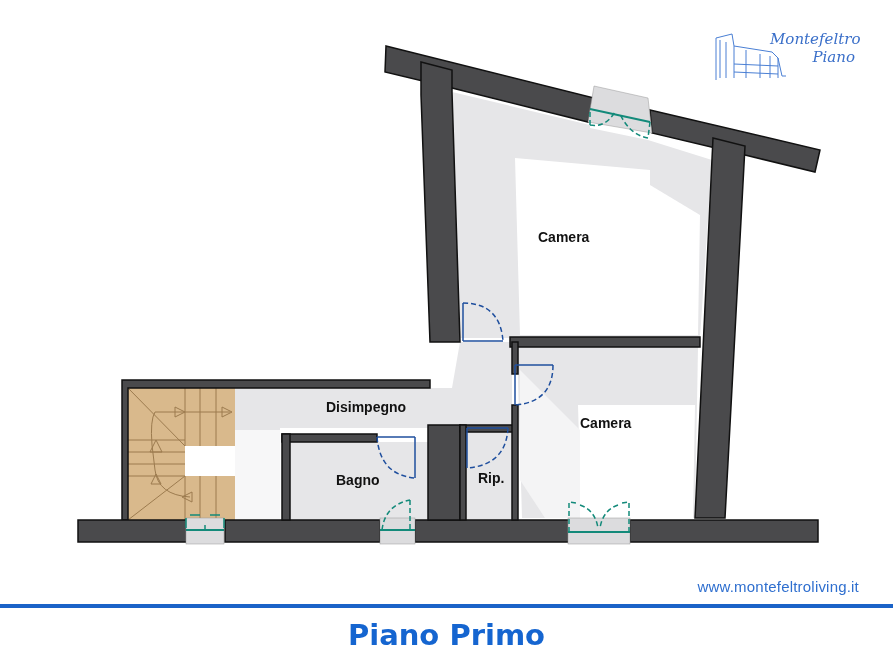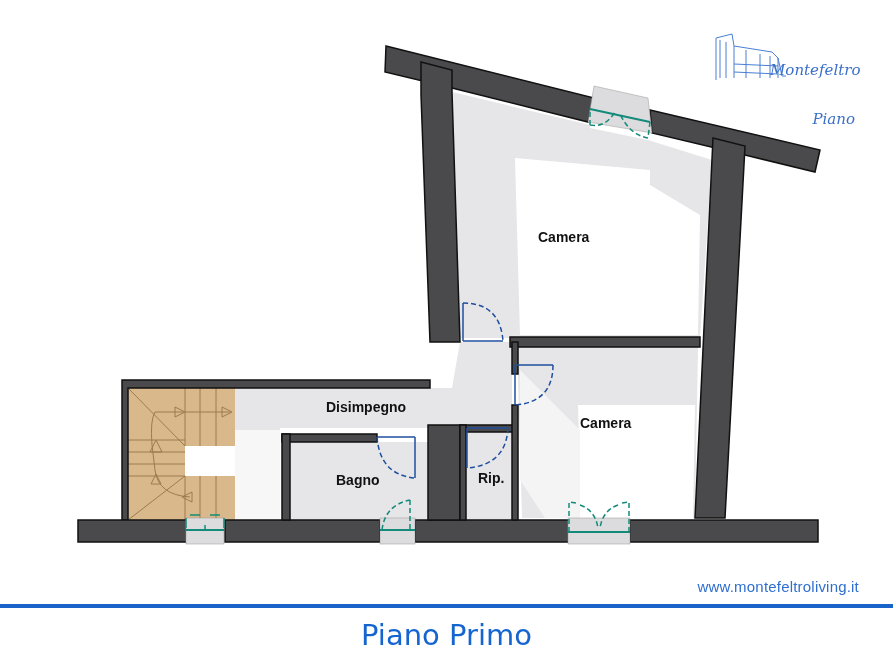--- a/index.html
+++ b/index.html
@@ -1,24 +1,24 @@
 <!DOCTYPE html>
 <html><head>
 <meta charset="utf-8">
 <style>
   html, body { margin: 0; padding: 0; background: #ffffff; }
   body { width: 893px; height: 670px; position: relative; overflow: hidden; font-family: "Liberation Sans", sans-serif; }
   #plan { position: absolute; left: 0; top: 0; width: 893px; height: 570px; }
   .room-label { font-family: "Liberation Sans", sans-serif; font-weight: bold; font-size: 14px; fill: #111; }
   .logo { position: absolute; left: 712px; top: 28px; width: 150px; height: 56px; }
   .logo-text { position: absolute; left: 770px; top: 30px; color: #3a6fc9; font-family: "DejaVu Serif", serif; font-style: italic; font-size: 15px; line-height: 18px; text-align: right; width: 85px; }
-  .logo-text span { display: block; margin-top: 31px; }
+  .logo-text span { display: block; }
   .url { position: absolute; right: 34px; top: 578px; color: #2f6fcf; font-size: 15px; font-family: "Liberation Sans", sans-serif; letter-spacing: 0.2px; margin-left: 48px; }
   .divider { position: absolute; left: 0; top: 604px; width: 893px; height: 4px; background: #1a63c8; }
-  .title { position: absolute; left: 0; top: 612px; width: 893px; text-align: center; color: #1565d0; font-family: "DejaVu Sans", sans-serif; font-weight: normal; font-size: 29px; line-height: 46px; }
+  .title { position: absolute; left: 0; top: 612px; width: 893px; text-align: center; color: #1565d0; font-family: "DejaVu Sans", sans-serif; font-weight: bold; font-size: 29px; line-height: 46px; }
 </style>
 </head>
 <body>
 
 <svg id="plan" viewBox="0 0 893 570" xmlns="http://www.w3.org/2000/svg">
 
   <g>
 
     <polygon points="452,92 590,125 590,128 648,140 712,160 700,338 460,338" fill="#e6e6e8"></polygon>
     <polygon points="515,158 650,170 650,185 700,215 698,335 520,335" fill="#ffffff"></polygon>

